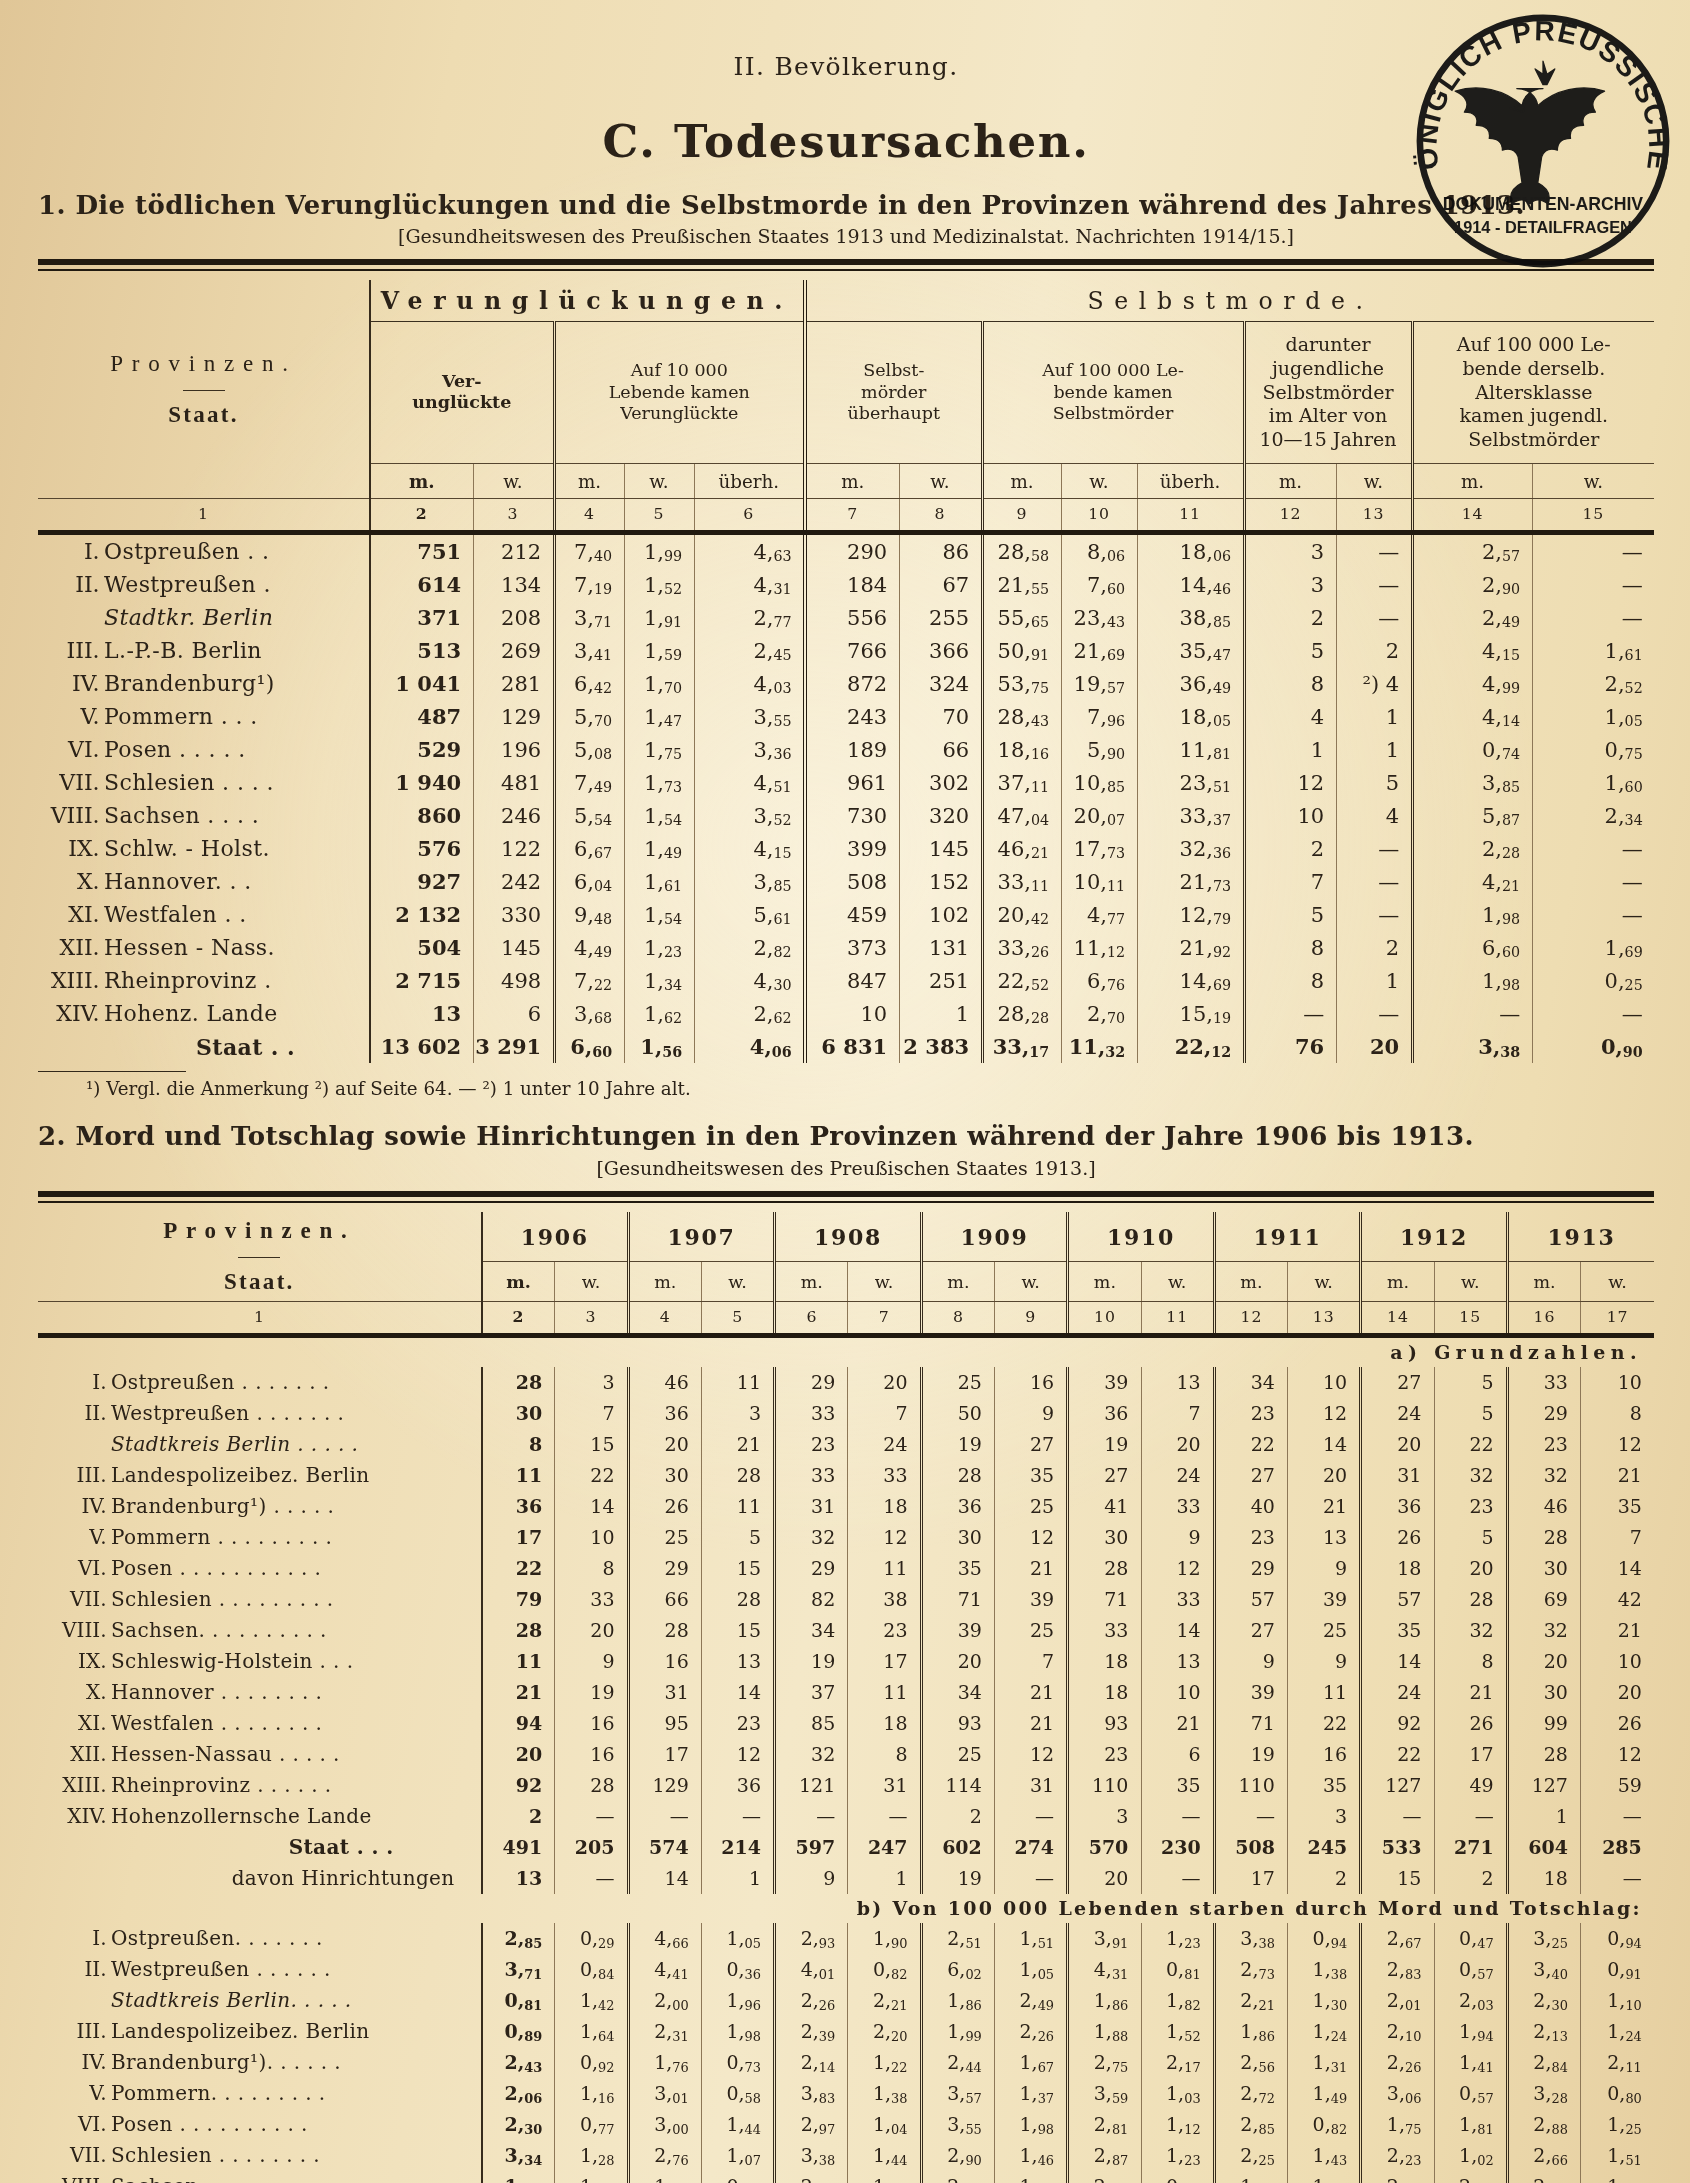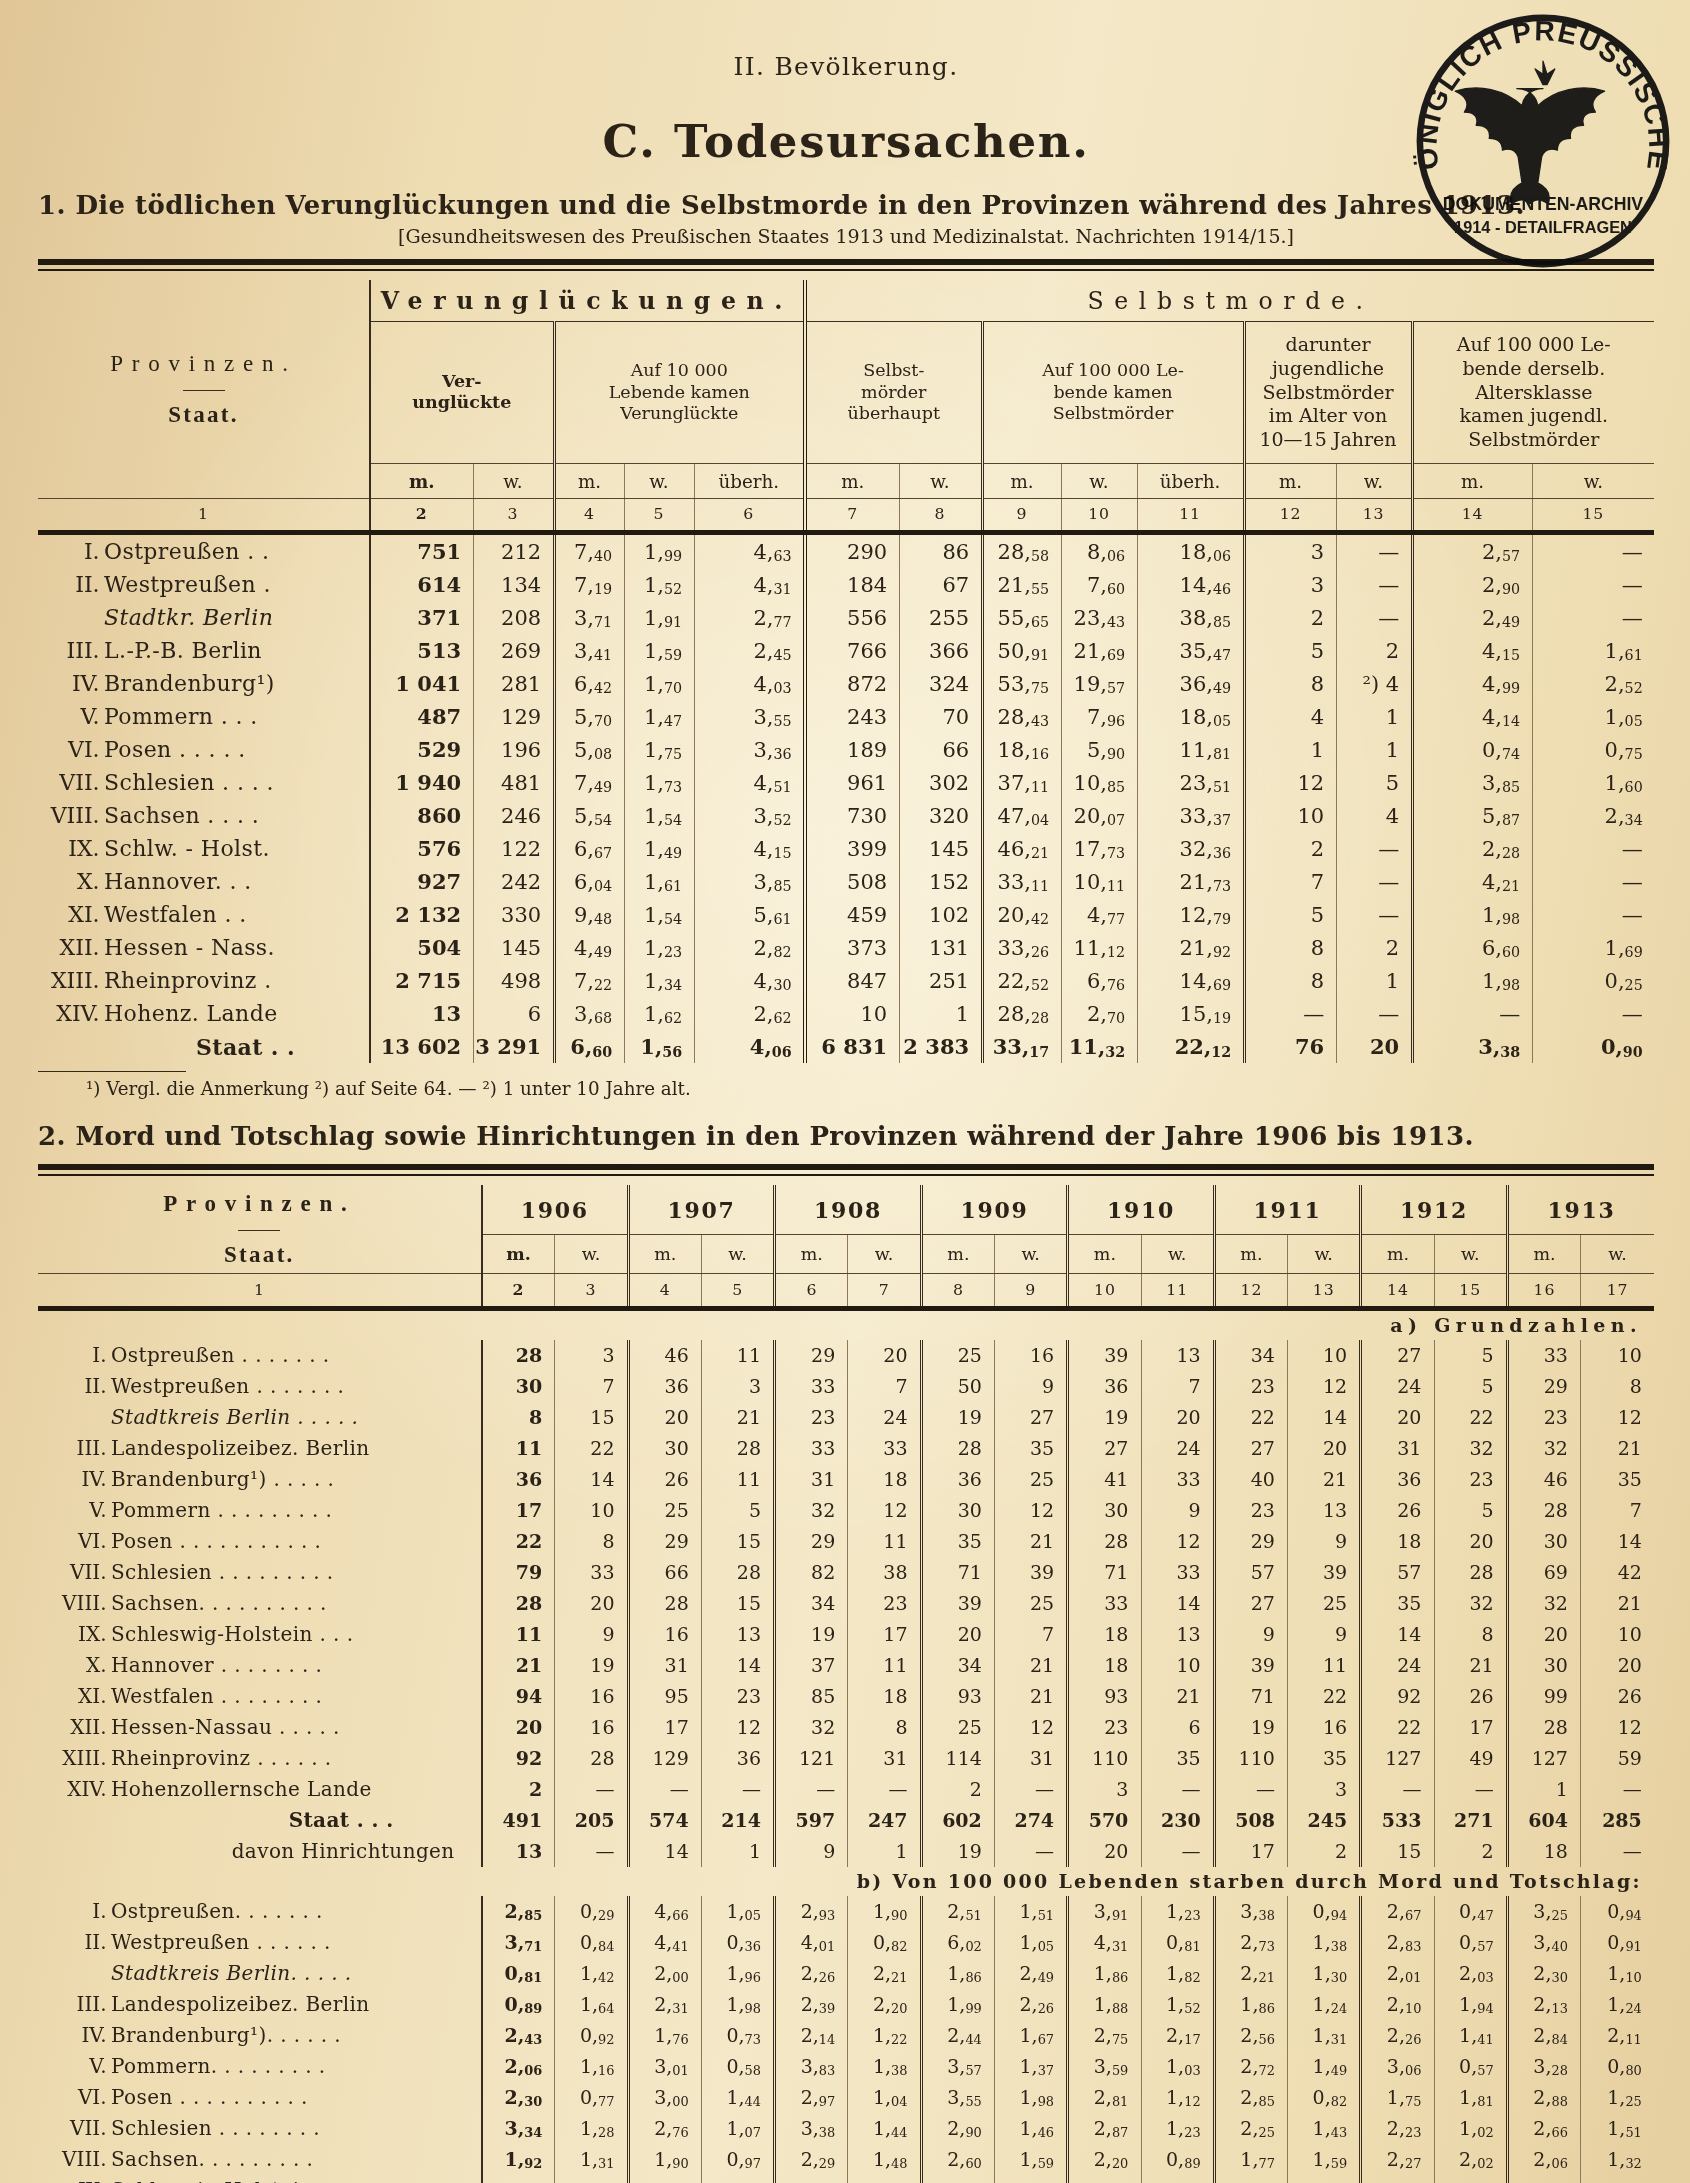--- a/index.html
+++ b/index.html
@@ -456,20 +456,21 @@
           <td class="blt">20</td>
           <td class="bld">3,<span class="dec">38</span></td>
           <td class="blt">0,<span class="dec">90</span></td>
         </tr>
       </tbody>
   </table>
   <div class="fn-rule"></div>
   <div class="footnote">¹) Vergl. die Anmerkung ²) auf Seite 64. — ²) 1 unter 10 Jahre alt.</div>
 
   <div class="t-title">2. Mord und Totschlag sowie Hinrichtungen in den Provinzen während der Jahre 1906 bis 1913.</div>
+  <div class="t-source">[Gesundheitswesen des Preußischen Staates 1913.]</div>
 
   <div class="dbl-rule"></div>
 
   <table id="t2">
     <colgroup>
       <col style="width:442px">
       <col style="width:73px">
         <col style="width:73px">
         <col style="width:73px">
         <col style="width:73px">

